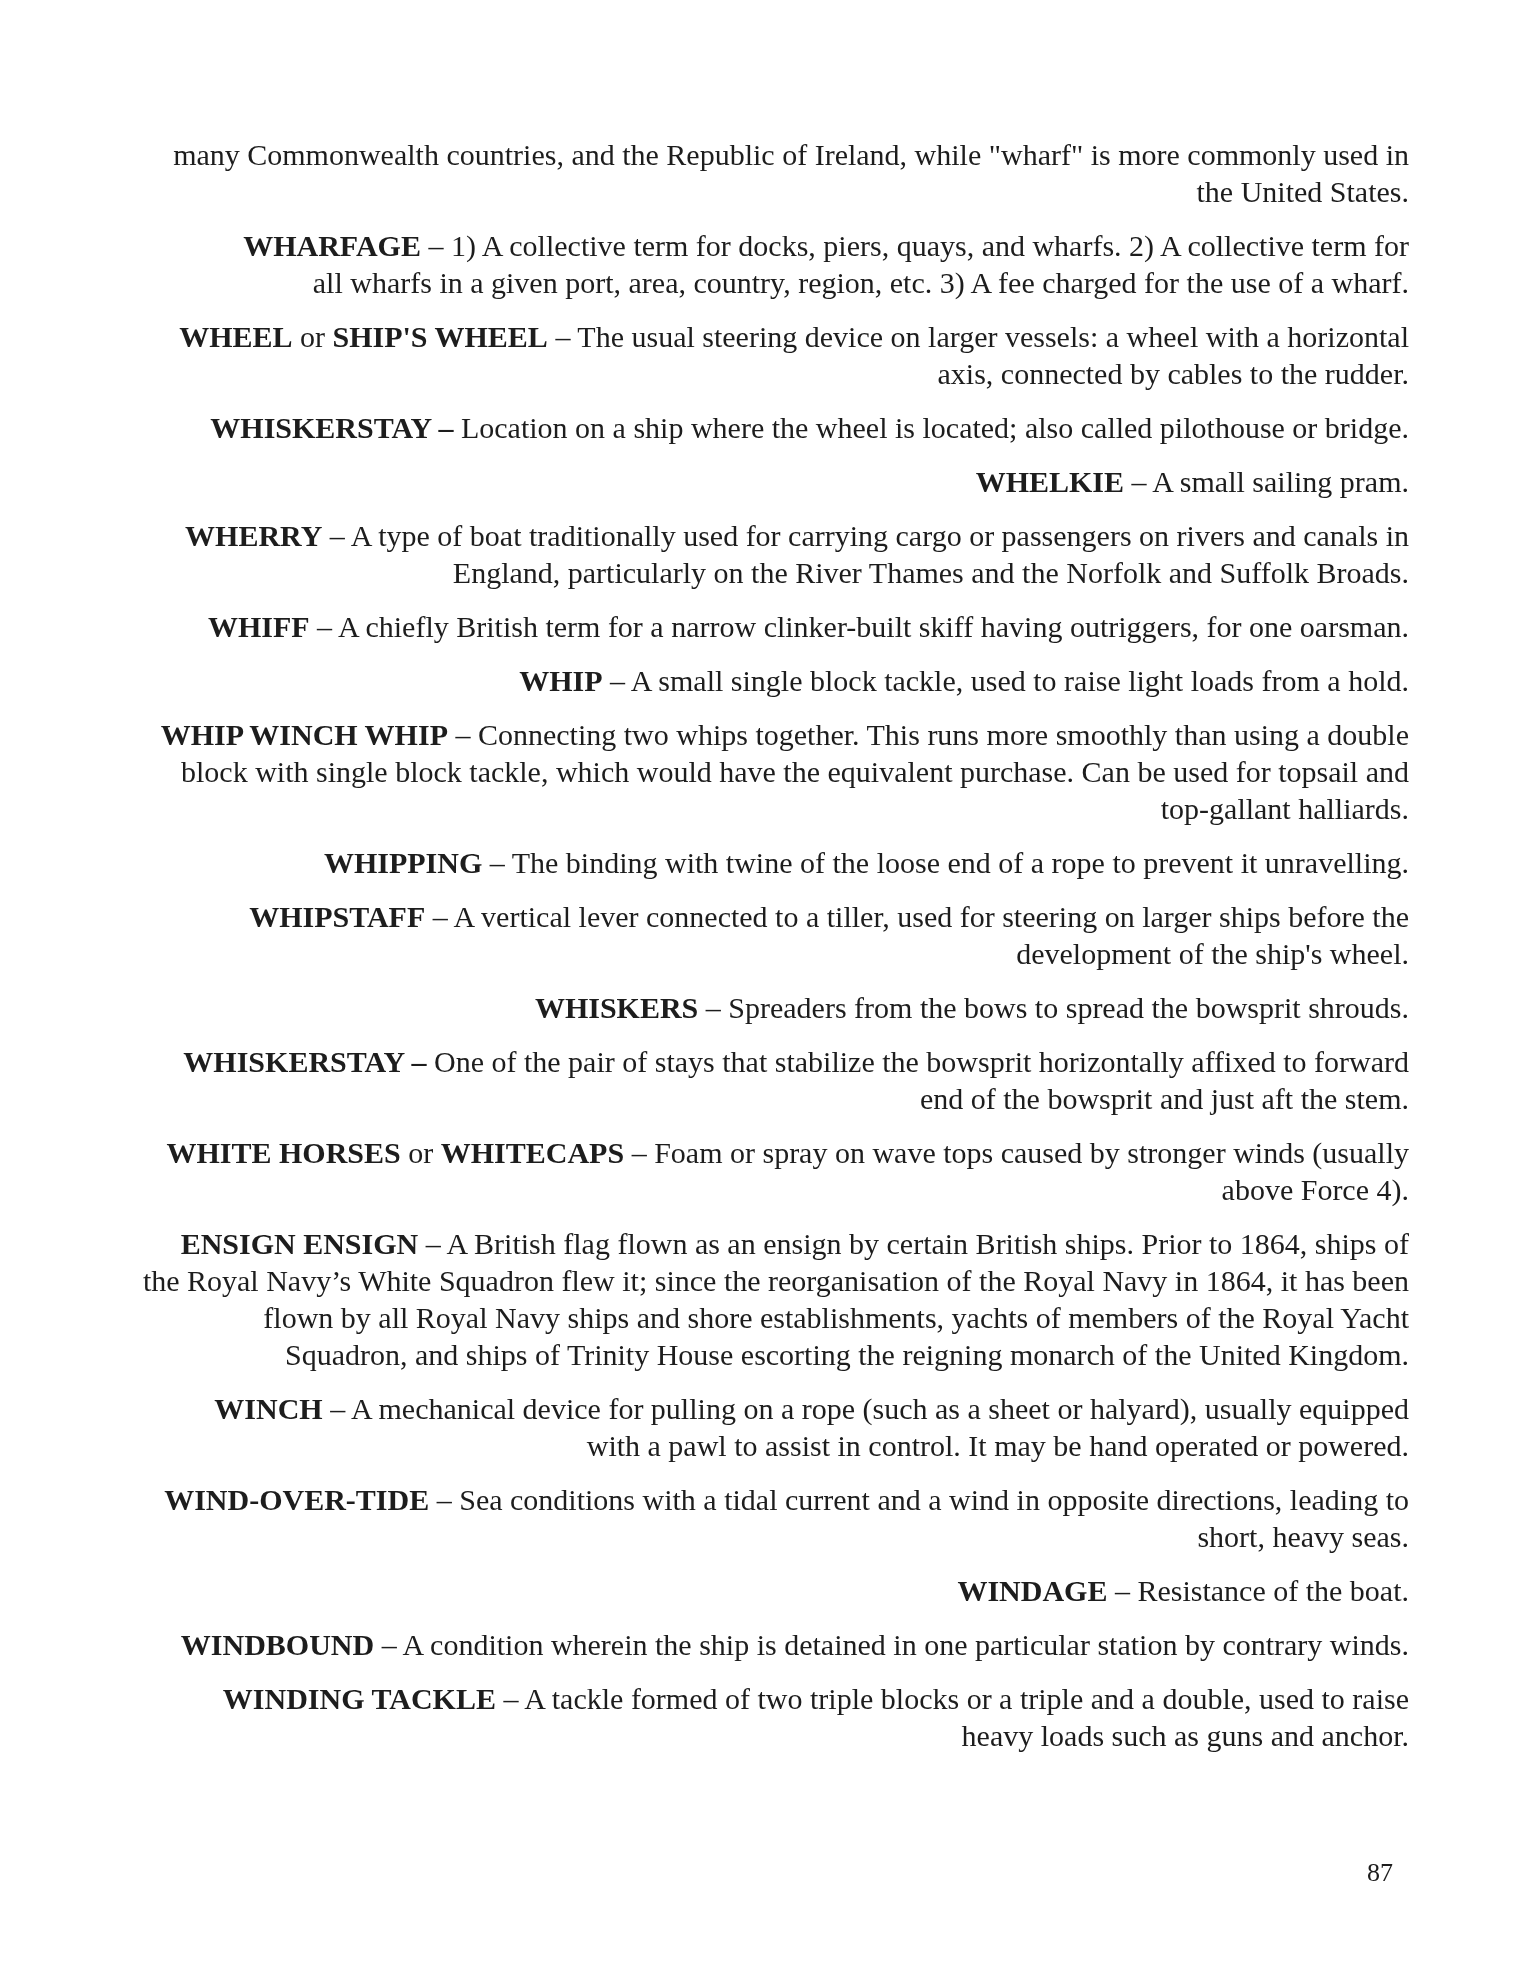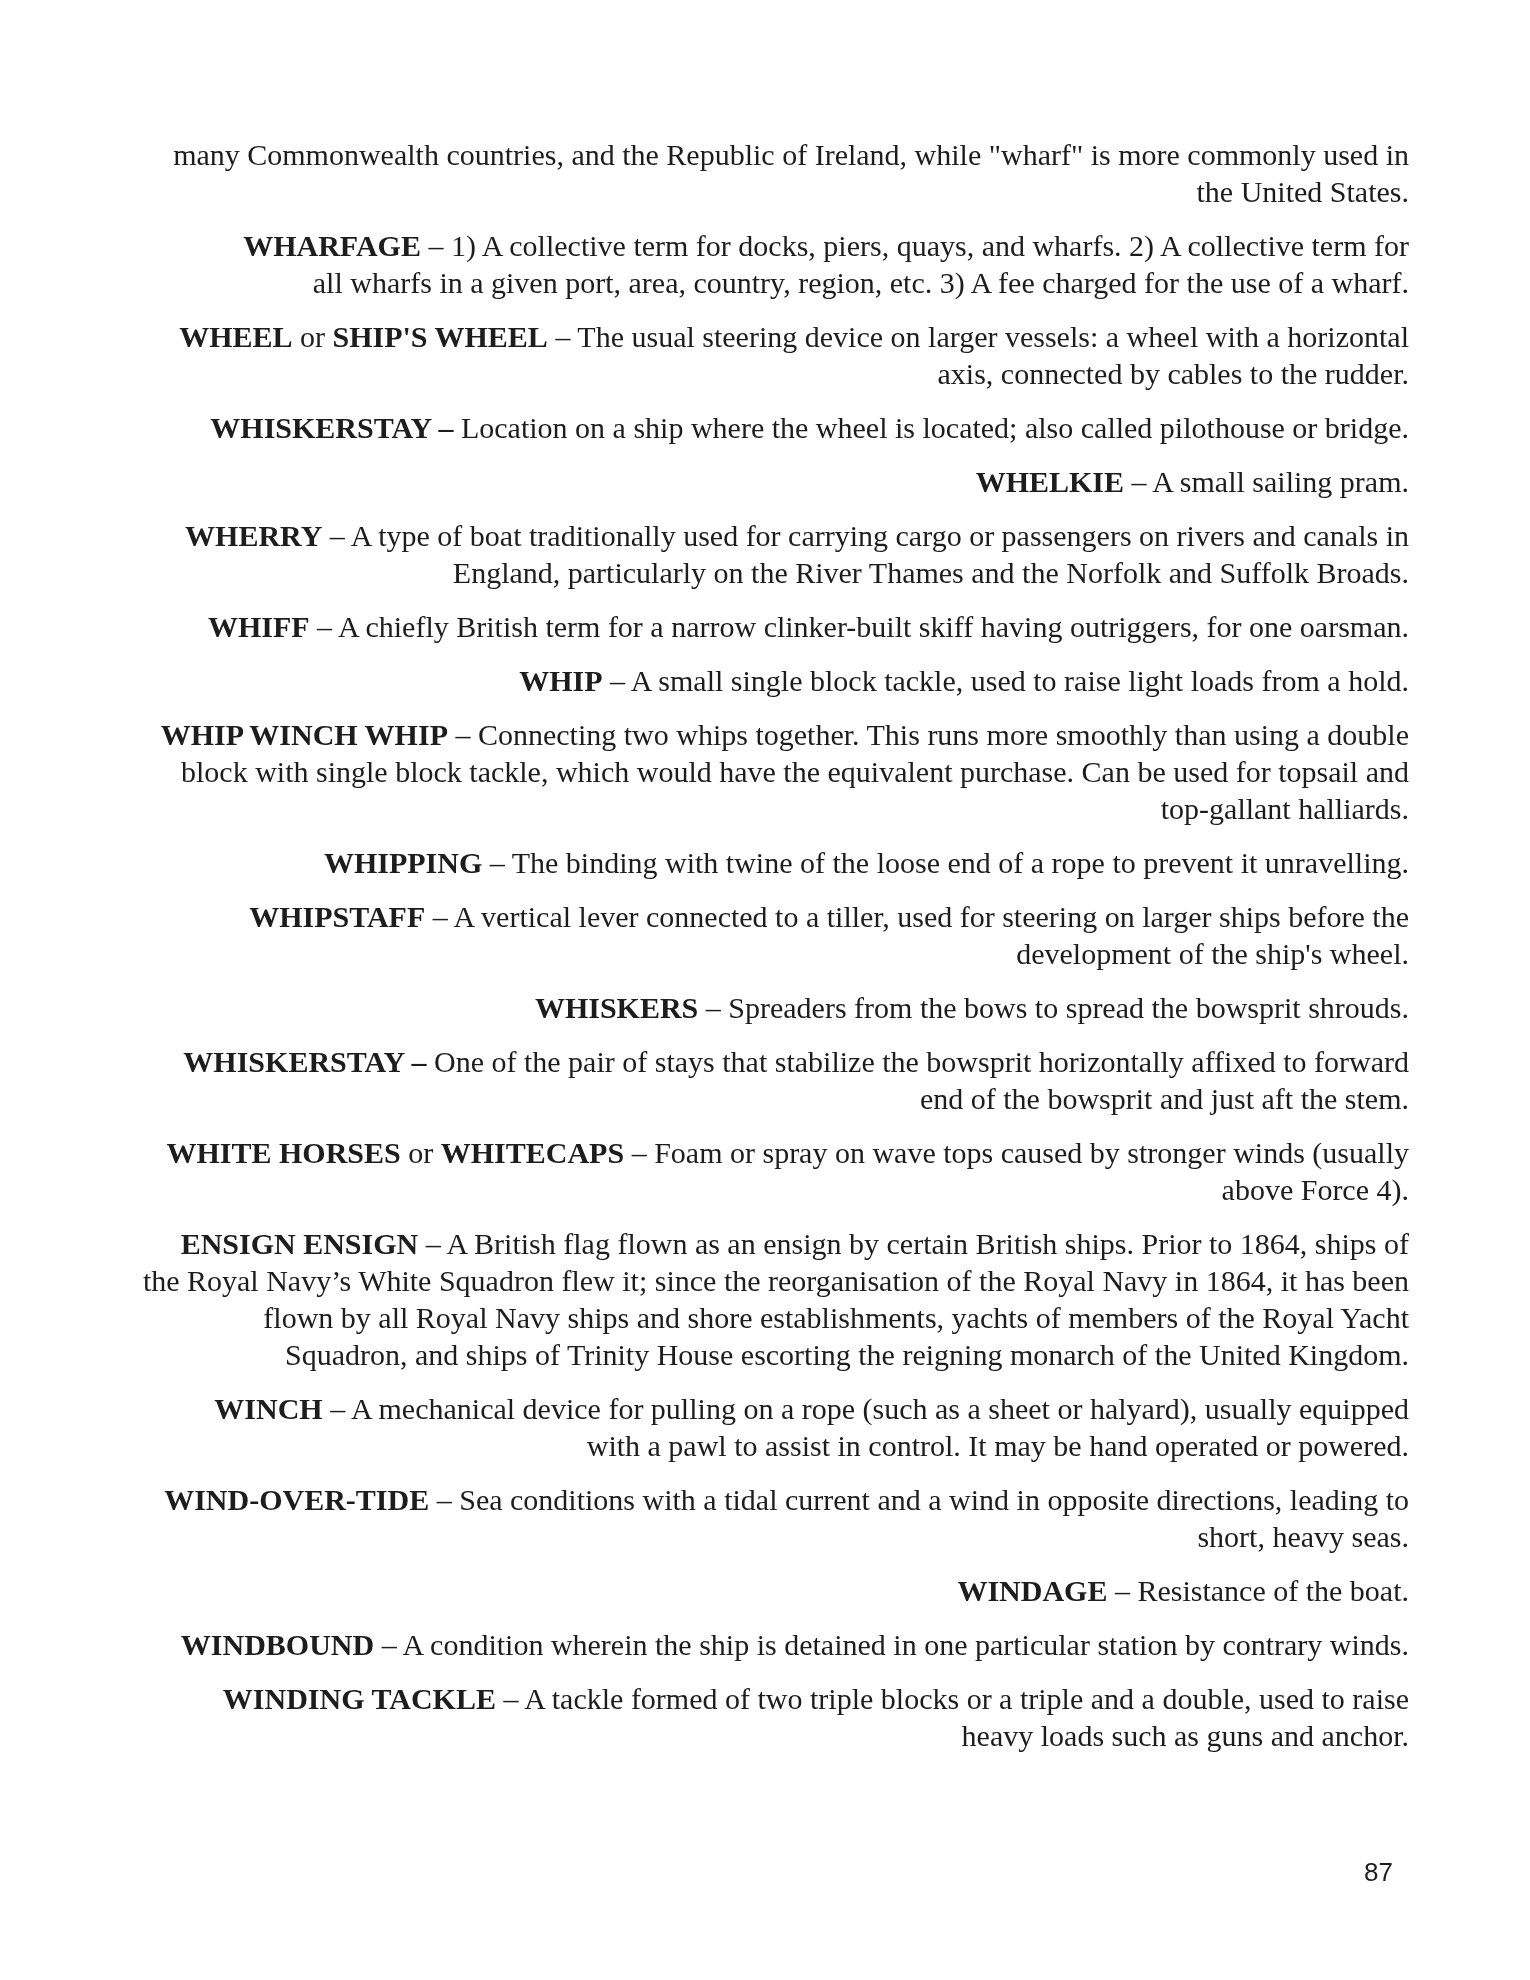--- a/index.html
+++ b/index.html
@@ -33,21 +33,21 @@
     font-weight: bold;
     margin-top: 32px;
   }
   .def {
     font-weight: normal;
   }
   .page-number {
     position: absolute;
     right: 137px;
     bottom: 92px;
-    font-family: Liberation Sans, sans-serif;
+    font-family: Liberation Serif, serif;
     font-size: 26px;
     color: #1d1d1d;
   }
 </style>
 </head>
 <body>
 
 <div class="page">
   <div class="content" id="content">
       <p class="entry"><span class="def">many Commonwealth countries, and the Republic of Ireland, while "wharf" is more commonly used in

